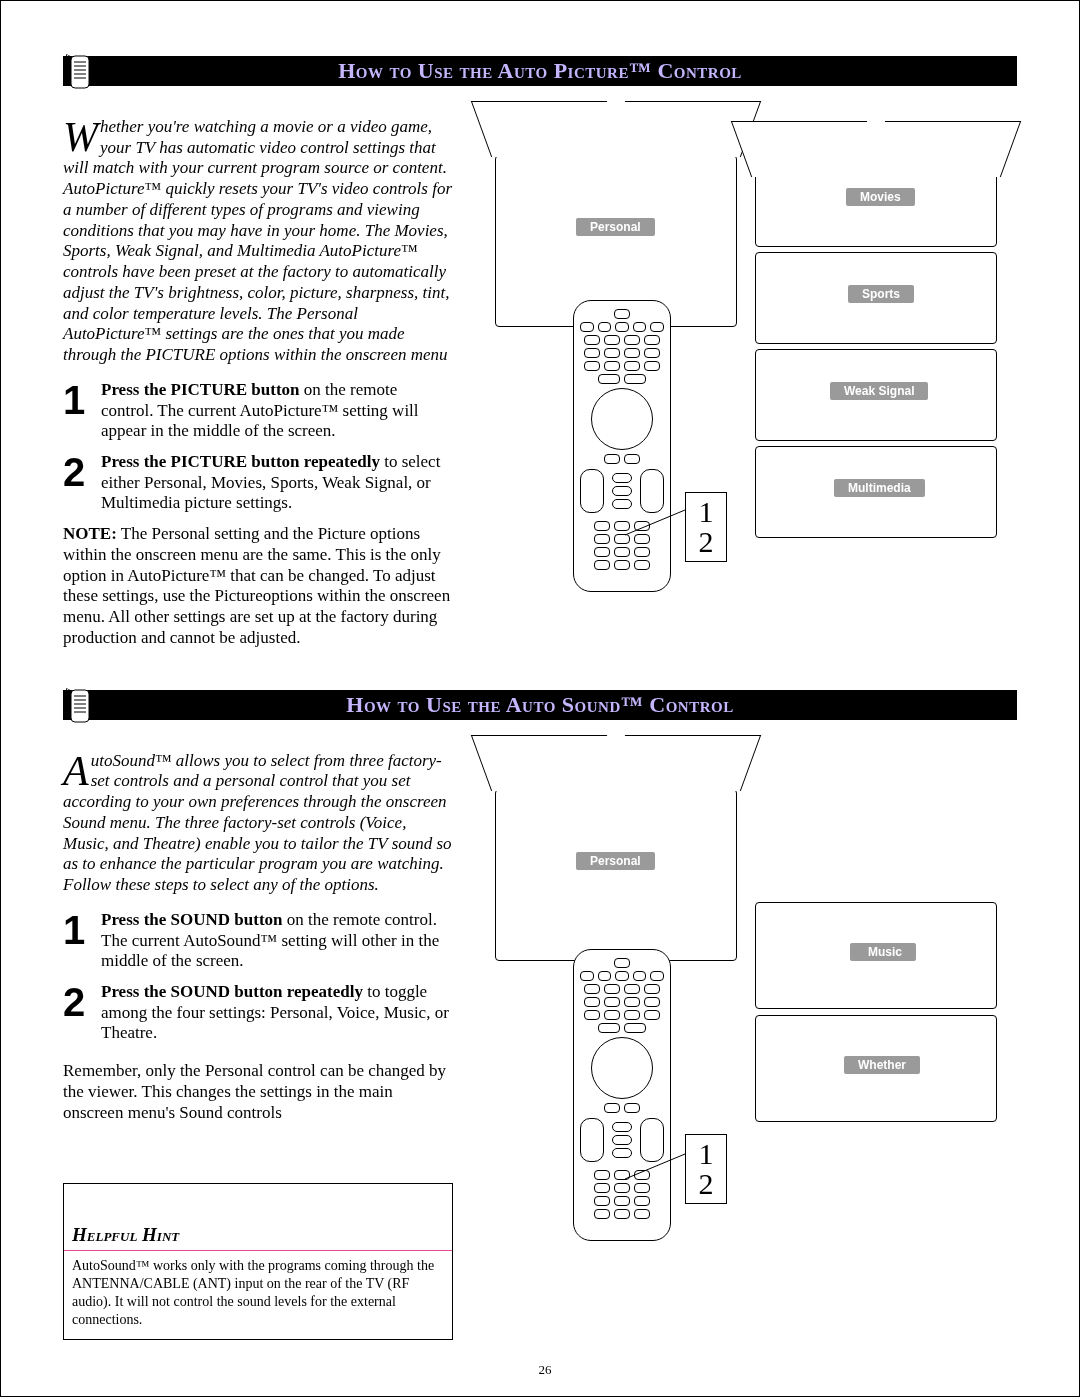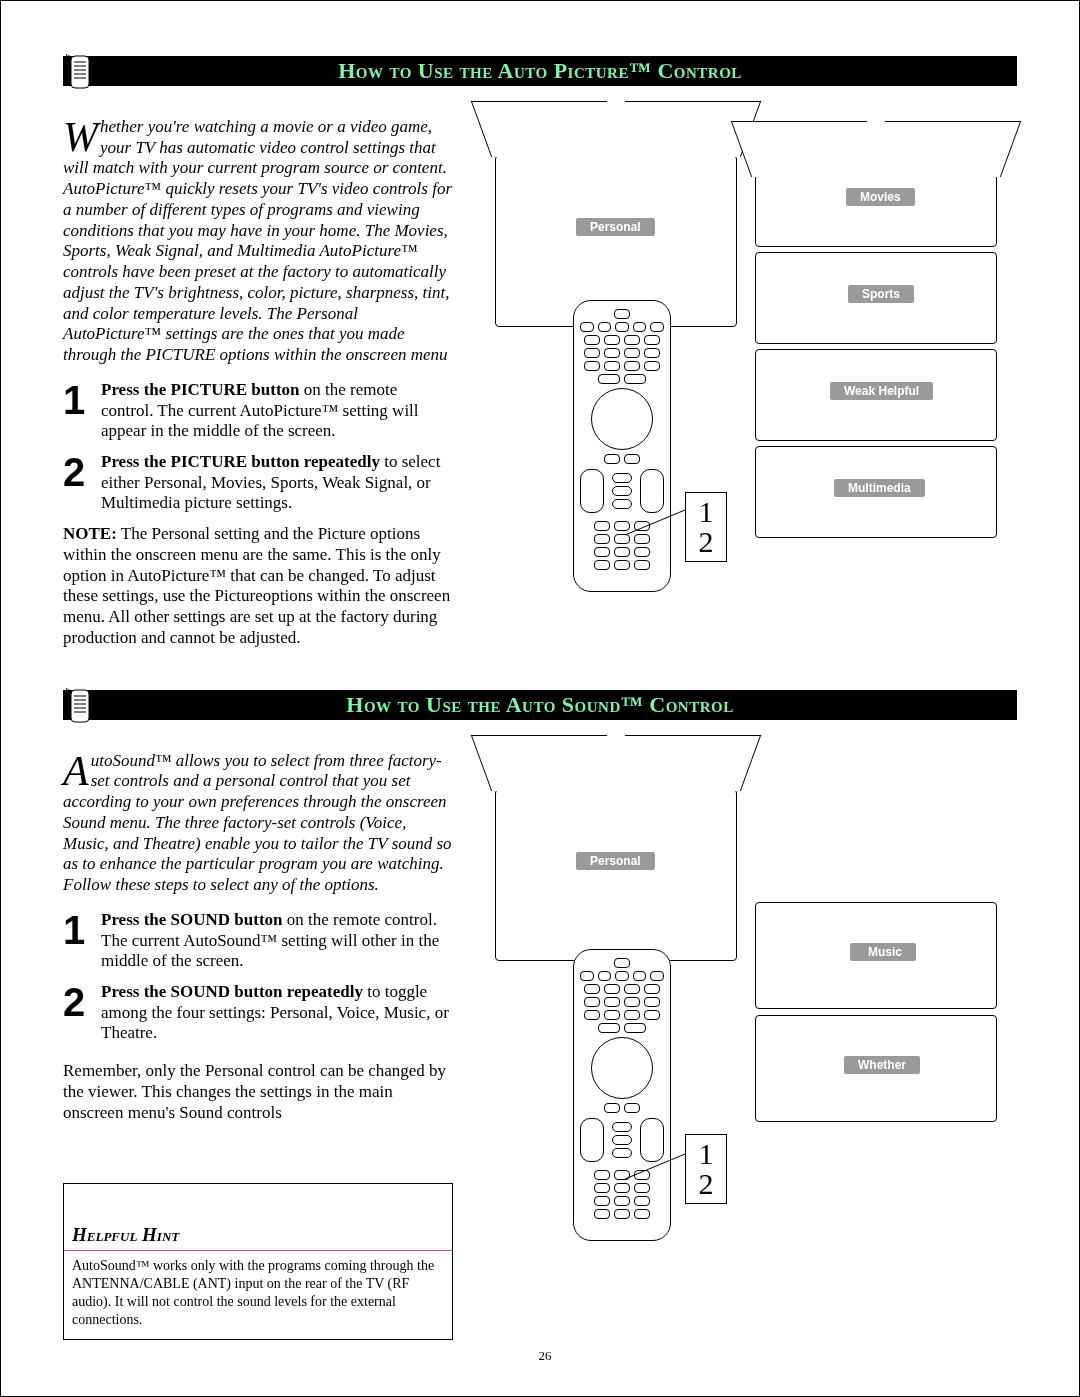--- a/index.html
+++ b/index.html
@@ -12,21 +12,21 @@
   .page {
     width: 1080px;
     height: 1397px;
     box-sizing: border-box;
     padding: 55px 62px 40px 62px;
     border: 1px solid #000;
     position: relative;
   }
   .section-bar {
     background: #000;
-    color: #86efac;
+    color: #c4b5fd;
     height: 30px;
     display: flex;
     align-items: center;
     position: relative;
     margin-bottom: 14px;
   }
   .remote-icon {
     position: absolute;
     left: 0;
     top: -4px;
@@ -182,21 +182,21 @@
     text-align: center;
     font-family: "Times New Roman", serif;
   }
   .callout-box div {
     font-size: 30px;
     line-height: 1;
     font-weight: normal;
   }
   .page-num {
     position: absolute;
-    bottom: 32px;
+    bottom: 18px;
     left: 0; right: 0;
     text-align: center;
     font-size: 13px;
     font-family: "Times New Roman", serif;
     margin-left: 10px;
   }
   .section2 { margin-top: 24px; }
   b { font-weight: bold; }
 </style>
 </head>
@@ -244,21 +244,21 @@
         </div>
 
         <div class="tv" style="left:280px; top:55px; width:240px; height:90px;">
           <div class="legs" style="top:-35px;height:35px;"></div>
           <div class="pill" style="left:90px; top:32px;">Movies</div>
         </div>
         <div class="tv" style="left:280px; top:152px; width:240px; height:90px;">
           <div class="pill" style="left:92px; top:32px;">Sports</div>
         </div>
         <div class="tv" style="left:280px; top:249px; width:240px; height:90px;">
-          <div class="pill" style="left:74px; top:32px;">Weak Helpful</div>
+          <div class="pill" style="left:74px; top:32px;">Weak Signal</div>
         </div>
         <div class="tv" style="left:280px; top:346px; width:240px; height:90px;">
           <div class="pill" style="left:78px; top:32px;">Multimedia</div>
         </div>
 
         <div class="remote-draw">
           <div class="btns" style="top:8px;">
             <div class="row">
                 <span class="b"></span>
               </div>

